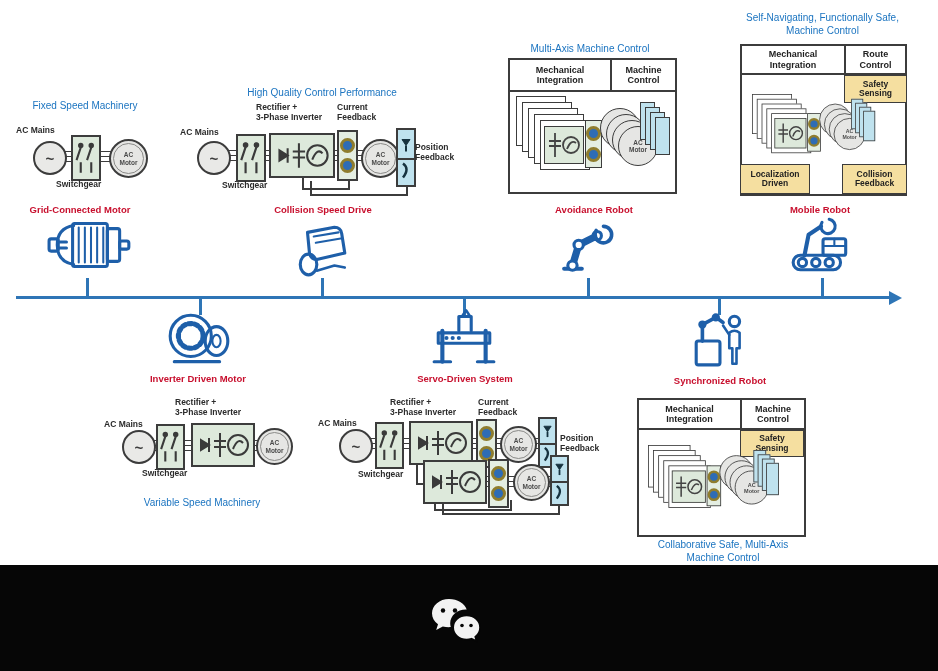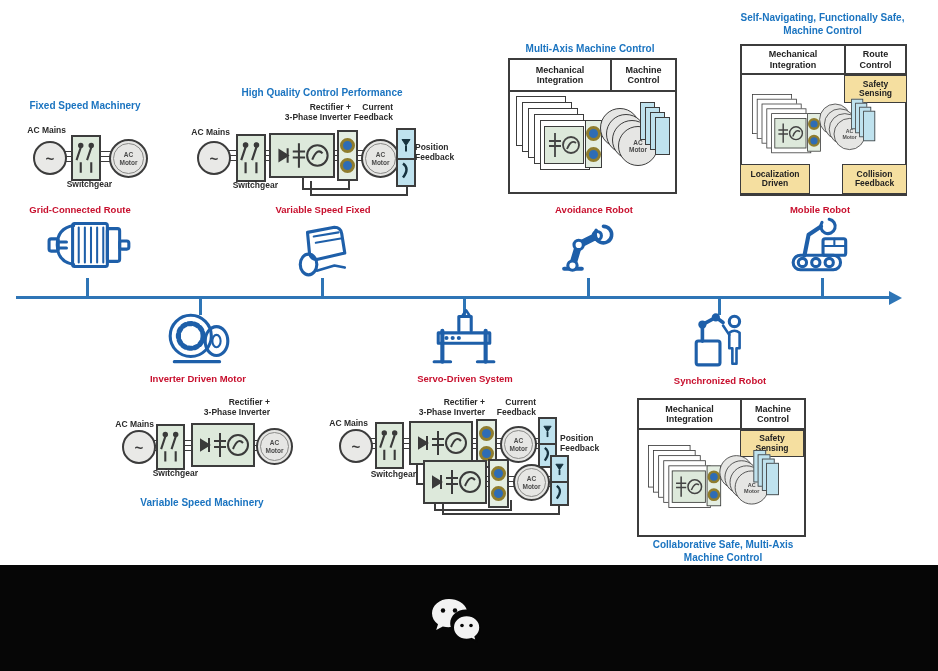--- a/index.html
+++ b/index.html
@@ -1,25 +1,25 @@
 <!DOCTYPE html>
 <html><head>
 <meta charset="utf-8">
 <style>
   html,body{margin:0;padding:0;background:#fff;}
   .canvas{position:relative;width:938px;height:671px;background:#fff;overflow:hidden;
           font-family:"Liberation Sans",sans-serif;}
   .abs{position:absolute;}
   
-  .blue-title{position:absolute;color:#1B74C0;font-weight:bold;font-size:10px;line-height:1.25;
+  .blue-title{position:absolute;color:#1B74C0;font-weight:normal;font-size:10px;line-height:1.25;
               text-align:center;white-space:pre-line;}
   .red-label{position:absolute;color:#C8102E;font-weight:bold;font-size:9.5px;line-height:1.2;
              text-align:center;white-space:pre-line;}
   .clabel{position:absolute;color:#2b2b2b;font-weight:bold;font-size:8.5px;line-height:1.15;
-          text-align:right;white-space:pre-line;}
+          text-align:left;white-space:pre-line;}
   
   .wire3{position:absolute;height:11px;}
   .wire3::before{content:"";position:absolute;inset:0;border-top:1.5px solid #3c3c3c;border-bottom:1.5px solid #3c3c3c;}
   .wire3::after{content:"";position:absolute;left:0;right:0;top:5px;border-top:1.5px solid #3c3c3c;}
   .acmains{position:absolute;width:30px;height:30px;border:2px solid #3c3c3c;border-radius:50%;
            background:#E9E9E7;display:flex;align-items:center;justify-content:center;
            font-size:15px;font-weight:bold;color:#3c3c3c;}
   .sgbox{position:absolute;background:#DDE9DB;border:2px solid #3c3c3c;}
   .invbox{position:absolute;background:#DDE9DB;border:2px solid #3c3c3c;}
   .cfbox{position:absolute;background:#E4EEE2;border:2px solid #3c3c3c;display:flex;flex-direction:column;
@@ -234,22 +234,22 @@
   <div class="tline" style="left:16px;top:296px;width:876px;height:3px"></div>
   <div class="arrowhead" style="left:889px;top:291px"></div>
   <div class="tline" style="left:86px;top:278px;width:3px;height:18px"></div>
   <div class="tline" style="left:321px;top:278px;width:3px;height:18px"></div>
   <div class="tline" style="left:587px;top:278px;width:3px;height:18px"></div>
   <div class="tline" style="left:821px;top:278px;width:3px;height:18px"></div>
   <div class="tline" style="left:199px;top:299px;width:3px;height:16px"></div>
   <div class="tline" style="left:463px;top:299px;width:3px;height:16px"></div>
   <div class="tline" style="left:718px;top:299px;width:3px;height:16px"></div>
 
-  <div class="red-label" style="left:2px;top:204px;width:156px">Grid-Connected Route</div>
-  <div class="red-label" style="left:245px;top:204px;width:156px">Variable Speed Fixed</div>
+  <div class="red-label" style="left:2px;top:204px;width:156px">Grid-Connected Motor</div>
+  <div class="red-label" style="left:245px;top:204px;width:156px">Collision Speed Drive</div>
   <div class="red-label" style="left:516px;top:204px;width:156px">Avoidance Robot</div>
   <div class="red-label" style="left:742px;top:204px;width:156px">Mobile Robot</div>
 
   <svg class="abs" style="left:46px;top:218px" width="90" height="54" viewBox="0 0 88 52">
     <g fill="none" stroke="#1E5FA9" stroke-width="3" stroke-linecap="round" stroke-linejoin="round">
       <rect x="3" y="20" width="9" height="12" rx="2"></rect>
         <path d="M12 23 h8 M12 29 h8"></path>
       <path d="M27 7 C15 9 11 17 11 26 C11 35 15 43 27 45"></path>
       <rect x="26" y="5" width="34" height="42" rx="2"></rect>
       <path d="M32 9 v34 M38 9 v34 M44 9 v34 M50 9 v34 M56 9 v34" stroke-width="2"></path>

